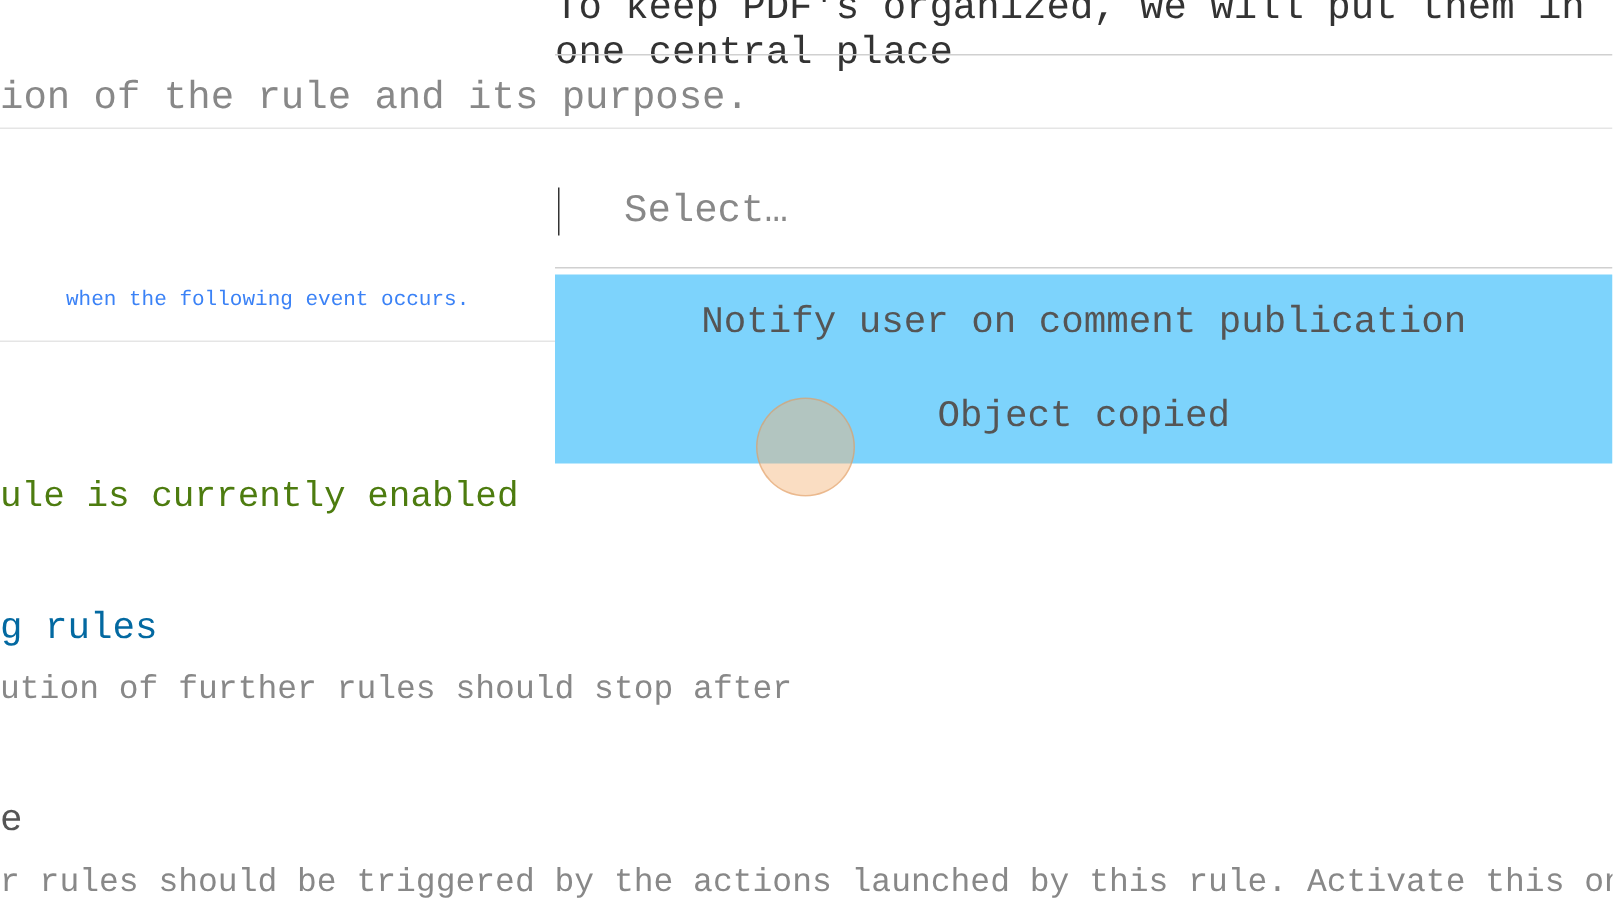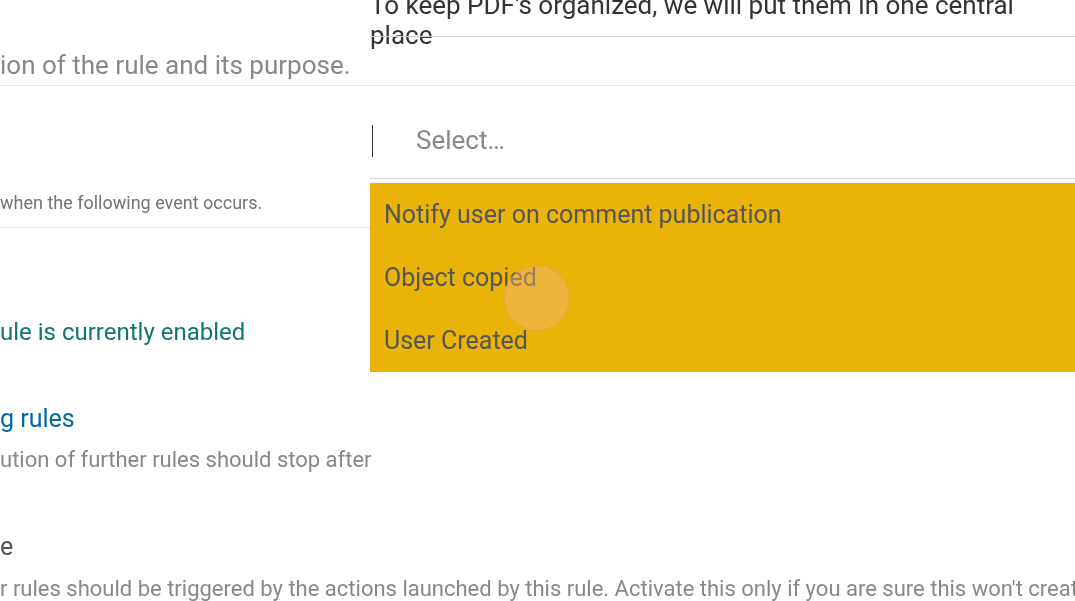--- a/index.html
+++ b/index.html
@@ -15,20 +15,21 @@
       height: 601px;
       overflow: hidden;
       position: relative;
       color: #333;
     }
     
     .form-container {
       position: relative;
       width: 100%;
       height: 100%;
+      font-family: Liberation Mono, monospace;
     }
     
     .title-input {
       position: absolute;
       left: 370px;
       top: -10px;
       font-size: 26px;
       color: #333;
       width: 700px;
     }
@@ -84,54 +85,56 @@
       top: 178px;
       width: 705px;
       height: 1px;
       background: #d0d0d0;
     }
     
     .event-hint {
       position: absolute;
       left: 0;
       top: 192px;
-      font-size: 18px;
-      color: #737373;
+      font-size: 14px;
+      color: #3b82f6;
+      padding-left: 44px;
     }
     
     .event-divider {
       position: absolute;
       left: 0;
       top: 227px;
       width: 370px;
       height: 1px;
       background: #e5e5e5;
     }
     
     .dropdown-list {
       position: absolute;
       left: 370px;
       top: 183px;
       width: 705px;
-      background: #eab308;
+      background: #7dd3fc;
+      text-align: center;
     }
     
     .dropdown-item {
       padding: 17px 14px;
       font-size: 25px;
       color: #555;
       cursor: pointer;
     }
     
     .enabled-text {
       position: absolute;
       left: 0;
       top: 318px;
       font-size: 24px;
-      color: #0f766e;
+      color: #4d7c0f;
     }
     
     .rules-heading {
       position: absolute;
       left: 0;
       top: 404px;
       font-size: 25px;
       color: #0369a1;
     }
     
@@ -188,21 +191,20 @@
   <div class="select-cursor"></div>
   <div class="select-input">Select…</div>
   <div class="select-underline"></div>
 
   <div class="event-hint">when the following event occurs.</div>
   <div class="event-divider"></div>
 
   <div class="dropdown-list">
     <div class="dropdown-item">Notify user on comment publication</div>
     <div class="dropdown-item">Object copied</div>
-    <div class="dropdown-item">User Created</div>
   </div>
 
   <div class="enabled-text">ule is currently enabled</div>
 
   <div class="rules-heading">g rules</div>
   <div class="rules-hint">ution of further rules should stop after</div>
 
   <div class="cascade-heading">e</div>
   <div class="cascade-hint">r rules should be triggered by the actions launched by this rule. Activate this only if you are sure this won't create i</div>
 

